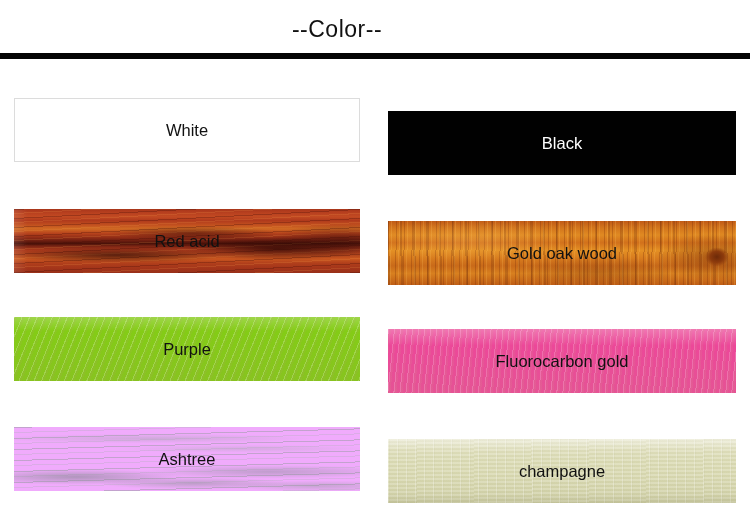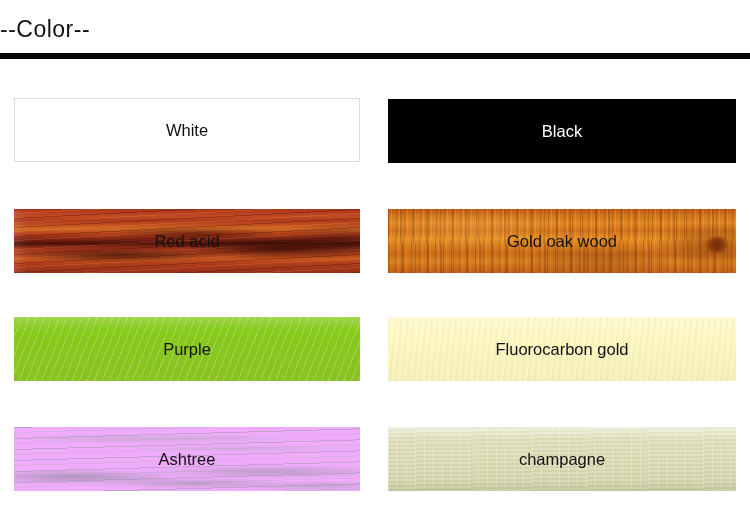--- a/index.html
+++ b/index.html
@@ -22,21 +22,21 @@
     left: 0;
     top: 0;
     width: 750px;
     height: 60px;
   }
   .page-title {
     position: absolute;
     left: 0;
     top: 14px;
     width: 674px;
-    text-align: left;
+    text-align: center;
     font-size: 23px;
     line-height: 30px;
     letter-spacing: 0.5px;
     font-weight: 400;
     color: #111111;
     white-space: nowrap;
   }
   .title-rule {
     position: absolute;
     left: 0;
@@ -69,21 +69,21 @@
     position: absolute;
     top: 9px;
     height: 64px;
     overflow: hidden;
     display: flex;
     align-items: center;
     justify-content: center;
     box-sizing: border-box;
   }
   .swatch.col-left  { left: 14px;  width: 346px; }
-  .swatch.col-right { left: 388px; width: 348px; }
+  .swatch.col-right { left: 388px; width: 348px; margin-top: 12px; }
 
   .swatch-label {
     position: relative;
     z-index: 4;
     font-size: 16.5px;
     line-height: 20px;
     white-space: nowrap;
     color: #111111;
     font-weight: 400;
   }
@@ -166,21 +166,21 @@
   .sw-purple .tex2 {
     background:
       repeating-linear-gradient(112deg,
         rgba(255,255,255,0.22) 0px, rgba(255,255,255,0.22) 1px,
         rgba(190,140,138,0.10) 1px, rgba(190,140,138,0.10) 3px,
         rgba(0,0,0,0) 3px, rgba(0,0,0,0) 7px),
       linear-gradient(180deg, rgba(255,255,255,0.22) 0%, rgba(255,255,255,0) 22%, rgba(170,120,118,0.10) 100%);
   }
 
   
-  .sw-fluoro { background: #fef9c3; }
+  .sw-fluoro { background: #ec4899; }
   .sw-fluoro .tex2 {
     background:
       repeating-linear-gradient(96deg,
         rgba(255,255,255,0.20) 0px, rgba(255,255,255,0.20) 1px,
         rgba(195,180,135,0.10) 1px, rgba(195,180,135,0.10) 3px,
         rgba(0,0,0,0) 3px, rgba(0,0,0,0) 6px),
       linear-gradient(180deg, rgba(255,255,255,0.26) 0%, rgba(255,255,255,0) 26%, rgba(180,165,120,0.12) 100%);
   }
 
   

